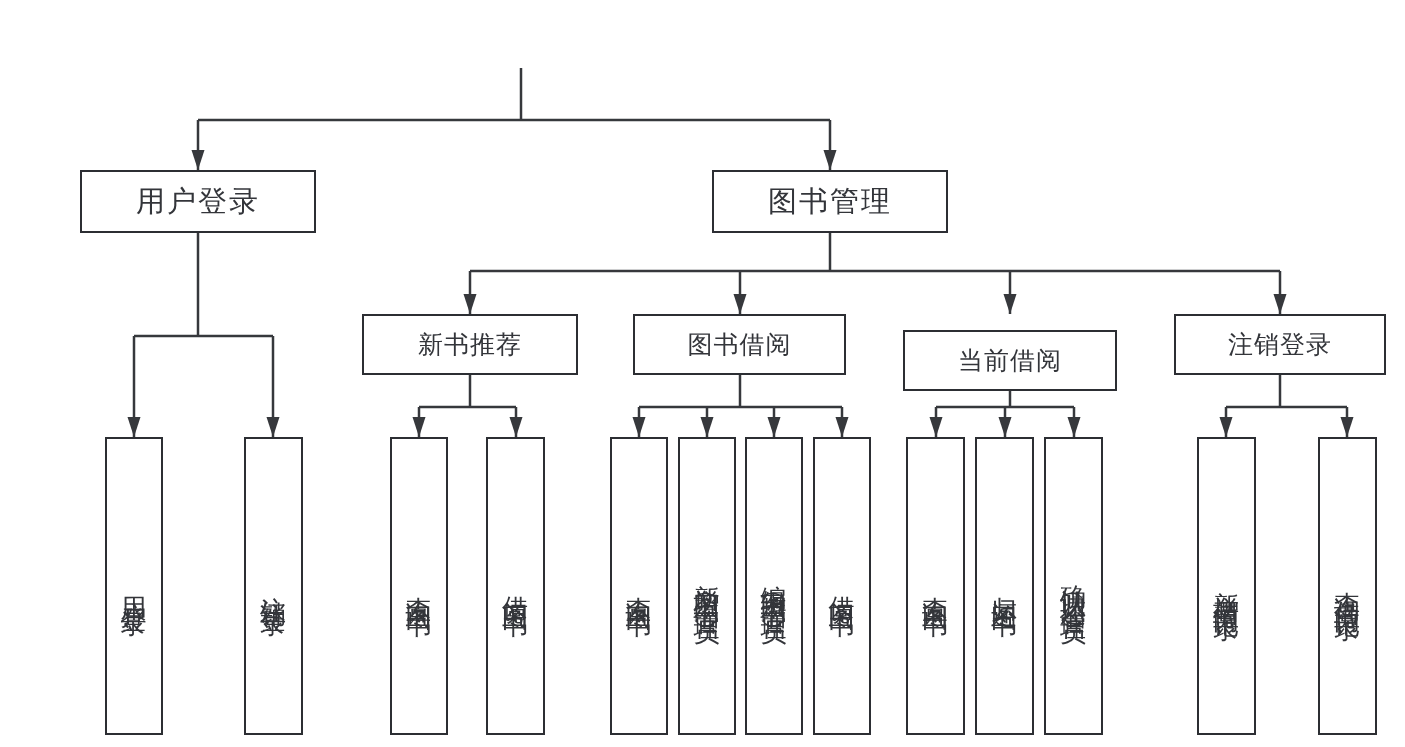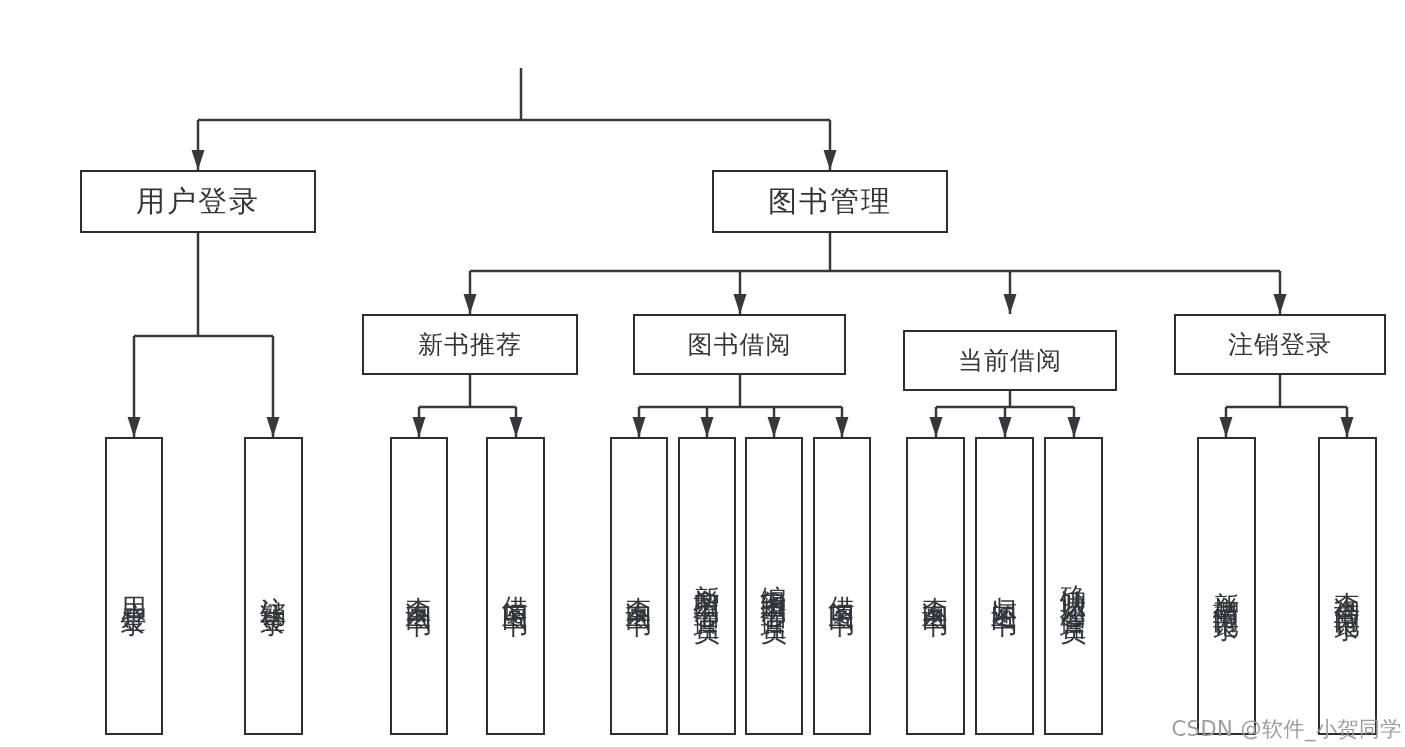--- a/index.html
+++ b/index.html
@@ -159,14 +159,13 @@
       <div class="node leaf" style="left: 1044px; top: 437px; width: 59px; height: 298px;">
         <span>确认归还（管理员）</span>
       </div>
       <div class="node leaf" style="left: 1197px; top: 437px; width: 59px; height: 298px;">
         <span>新增借阅记录</span>
       </div>
       <div class="node leaf" style="left: 1318px; top: 437px; width: 59px; height: 298px;">
         <span>查询借阅记录</span>
       </div>
     </div>
-  <div class="watermark">CSDN @软件_小贺同学</div>
 </div>
 
 </body></html>

